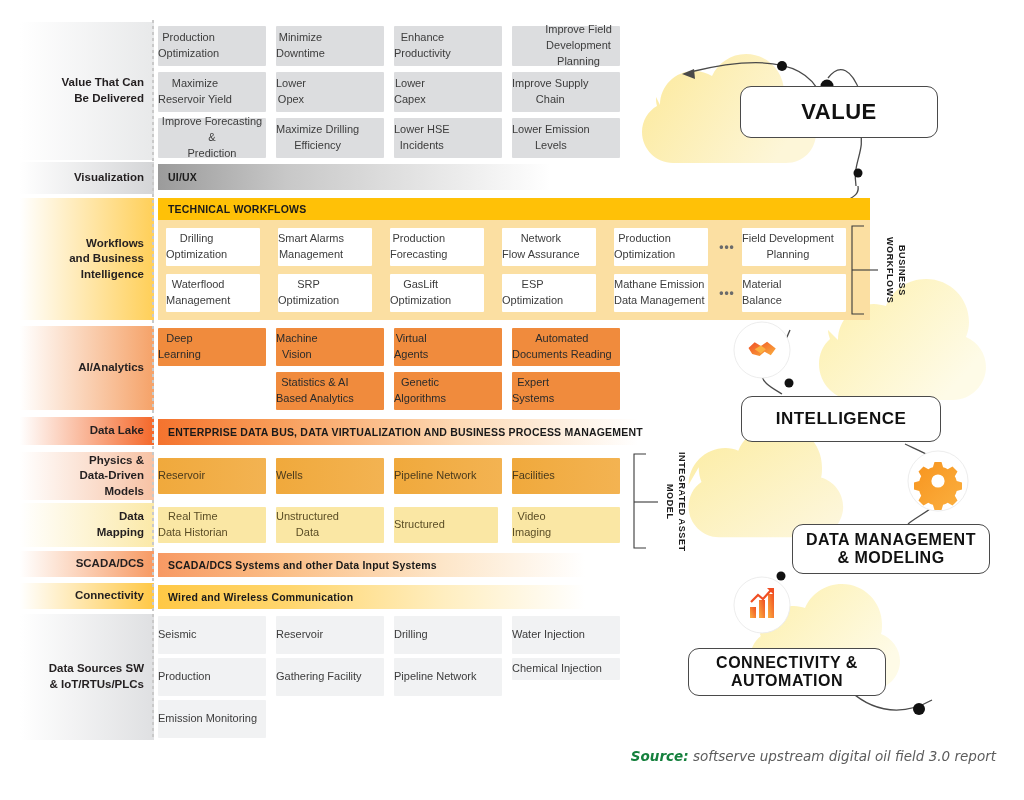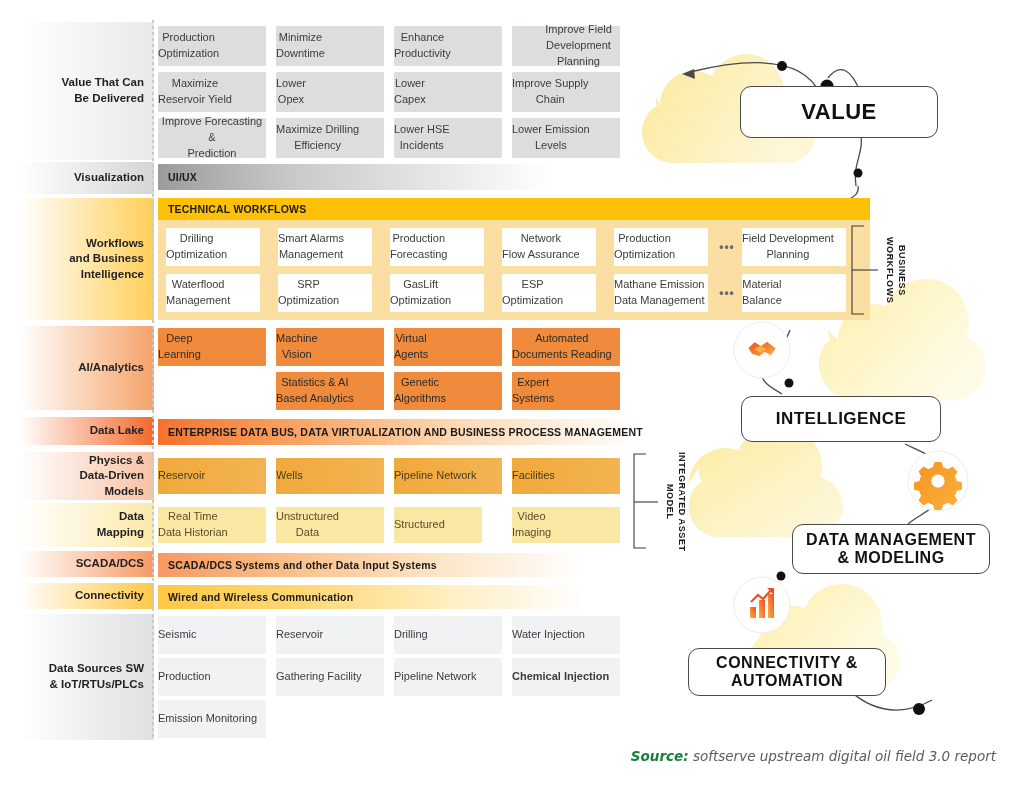--- a/index.html
+++ b/index.html
@@ -472,21 +472,21 @@
     </div>
 
   <div class="box pale" style="left:158px;top:507px;width:108px;height:36px;">
       <span style="white-space:pre-line">Real Time
 Data Historian</span>
     </div>
   <div class="box pale" style="left:276px;top:507px;width:108px;height:36px;">
       <span style="white-space:pre-line">Unstructured
 Data</span>
     </div>
-  <div class="box pale" style="left:394px;top:507px;width:88px;height:36px;">
+  <div class="box pale" style="left:394px;top:507px;width:104px;height:36px;">
       <span style="white-space:pre-line">Structured</span>
     </div>
   <div class="box pale" style="left:512px;top:507px;width:108px;height:36px;">
       <span style="white-space:pre-line">Video
 Imaging</span>
     </div>
 
   <svg class="bracket" style="left:632px;top:452px;width:40px;height:100px;">
     <path d="M14 2 L2 2 L2 96 L14 96" fill="none" stroke="#3a3a3a" stroke-width="1.1"></path>
     <path d="M2 50 L26 50" stroke="#3a3a3a" stroke-width="1.1"></path>
@@ -517,21 +517,21 @@
 
   <div class="box grey" style="left:158px;top:658px;width:108px;height:38px;background:#f1f2f3;">
       <span>Production</span>
     </div>
   <div class="box grey" style="left:276px;top:658px;width:108px;height:38px;background:#f1f2f3;">
       <span>Gathering Facility</span>
     </div>
   <div class="box grey" style="left:394px;top:658px;width:108px;height:38px;background:#f1f2f3;">
       <span>Pipeline Network</span>
     </div>
-  <div class="box grey" style="left:512px;top:658px;width:108px;height:38px;background:#f1f2f3;font-weight:bold;">
+  <div class="box grey" style="left:512px;top:658px;width:108px;height:22px;background:#f1f2f3;">
       <span>Chemical Injection</span>
     </div>
 
   <div class="box grey" style="left:158px;top:700px;width:108px;height:38px;background:#f1f2f3;">
       <span>Emission Monitoring</span>
     </div>
 
   <div class="source">
     <b>Source:</b>
     <span>softserve upstream digital oil field 3.0 report</span>

